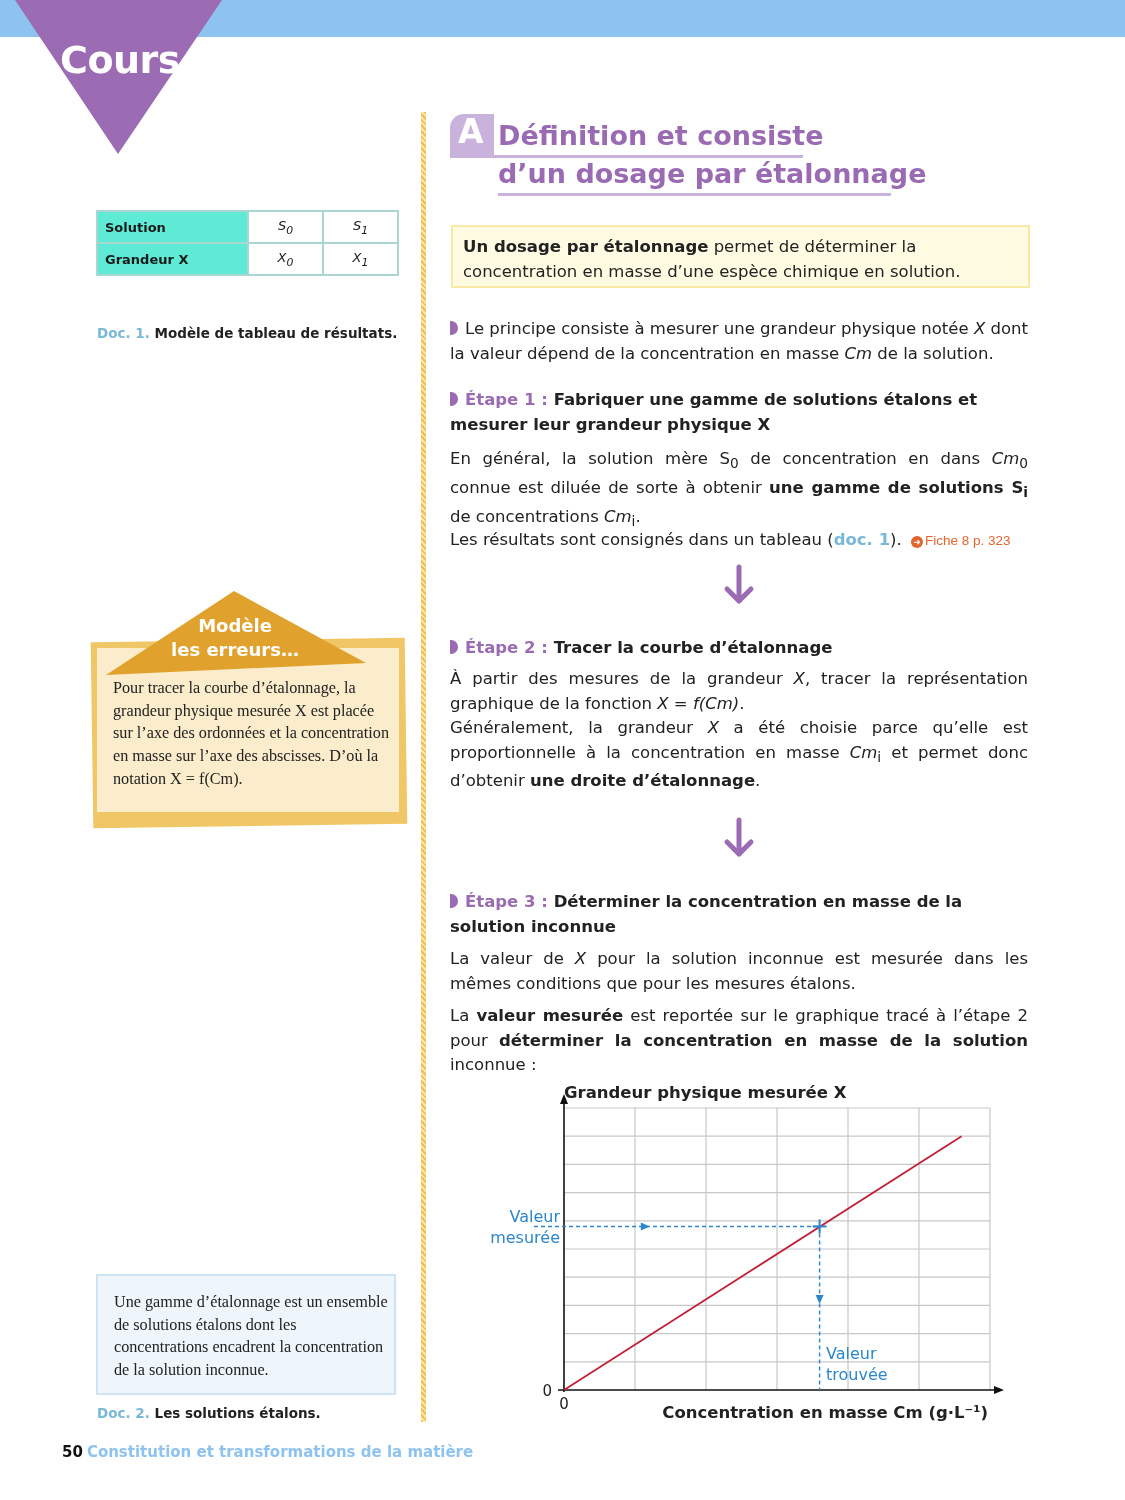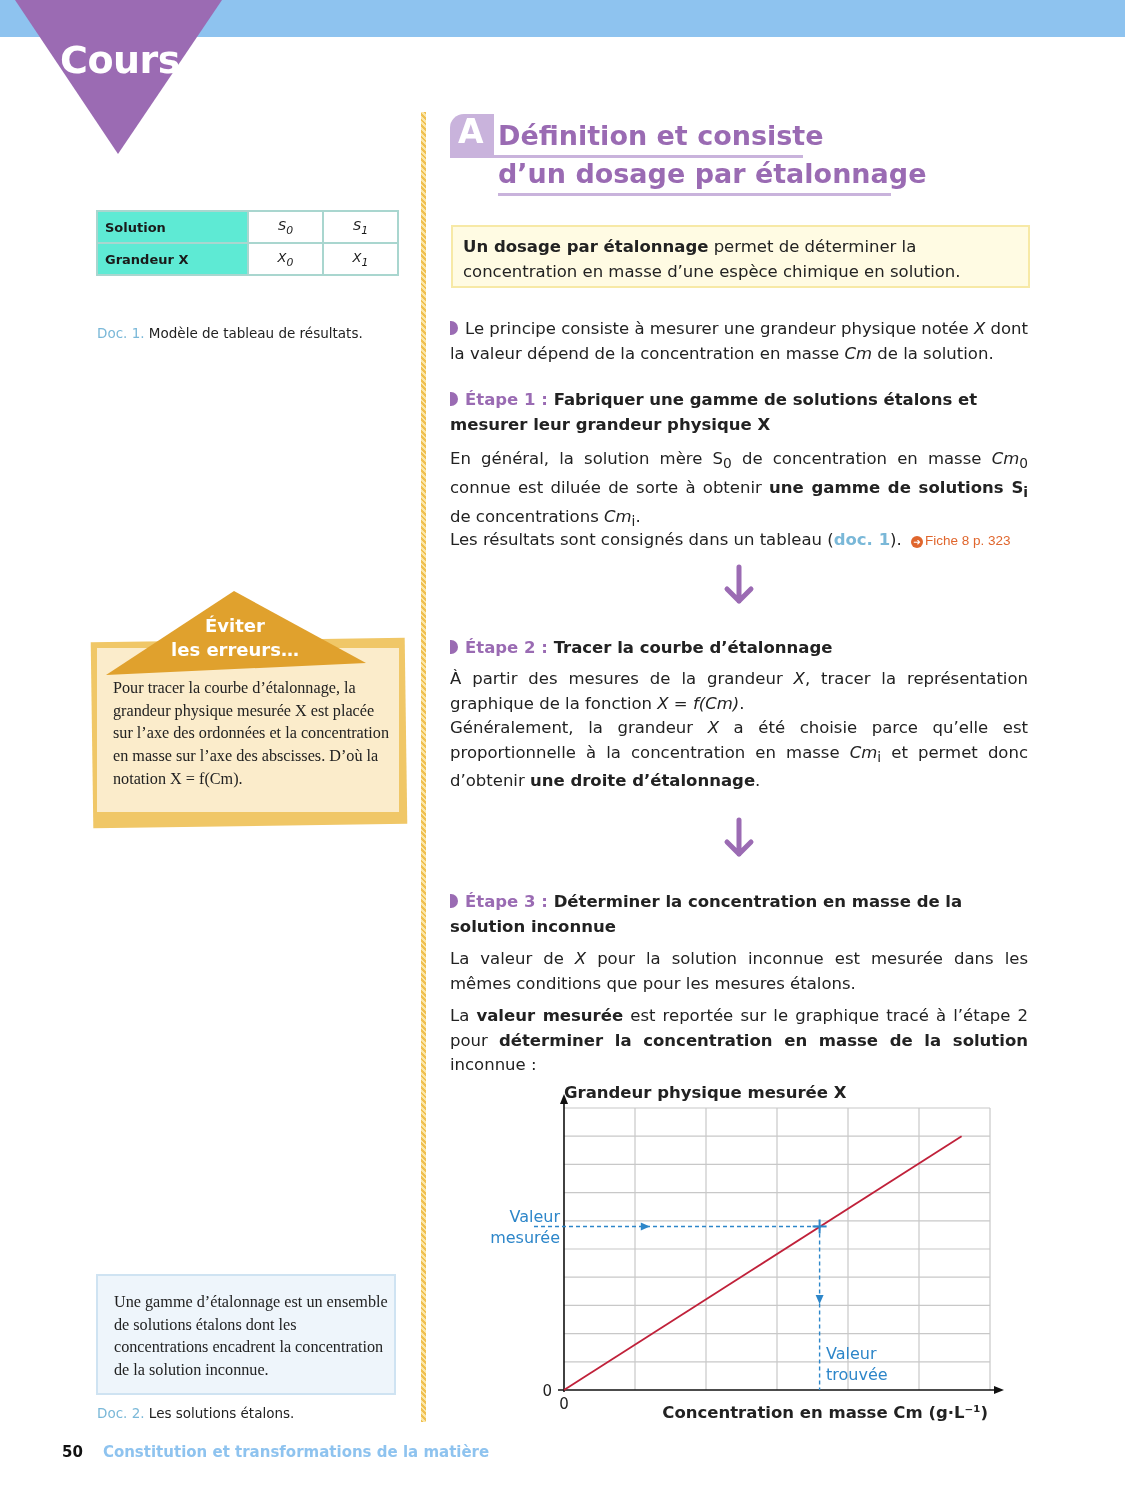--- a/index.html
+++ b/index.html
@@ -12,37 +12,37 @@
 
   .divider { position: absolute; left: 421px; top: 112px; width: 5px; height: 1310px;
     background: repeating-linear-gradient(45deg, #f0c050 0 2px, #fbe6a8 2px 4px); }
 
   
   .doc1-table { position: absolute; left: 96px; top: 210px; border-collapse: collapse; font-family: "DejaVu Sans", sans-serif; font-size: 13px; }
   .doc1-table td { border: 2px solid #a9d6cf; height: 32px; padding: 0 7px; }
   .doc1-table td.hd { background: #5eead4; font-weight: bold; width: 151px; line-height: 17px; }
   .doc1-table td.v { width: 75px; text-align: center; font-style: italic; }
   .doc1-table tr.tall td { height: 44px; }
-  .caption { position: absolute; font-family: "DejaVu Sans", sans-serif; font-size: 13.5px; font-weight: normal; color: #222; }
+  .caption { position: absolute; font-family: "DejaVu Sans", sans-serif; font-size: 13.5px; font-weight: bold; color: #222; }
   .caption .doc { color: #7ab8d8; }
 
   
   .err-back { position: absolute; left: 92px; top: 640px; width: 314px; height: 186px; background: #f0c767; transform: rotate(-0.8deg); }
   .err-front { position: absolute; left: 97px; top: 648px; width: 302px; height: 164px; background: #fbeccb; }
   .err-roof { position: absolute; left: 106px; top: 591px; width: 260px; height: 84px; }
   .err-title { position: absolute; left: 150px; top: 614px; width: 170px; text-align: center; font-family: "DejaVu Sans", sans-serif; font-weight: bold; font-size: 18px; line-height: 24px; color: #ffffff; }
   .err-text { position: absolute; left: 113px; top: 677px; width: 280px; font-family: "Liberation Serif", serif; font-size: 16.2px; line-height: 22.7px; color: #222; }
 
   
   .doc2-box { position: absolute; left: 96px; top: 1274px; width: 300px; height: 121px; background: #eef5fb; border: 2px solid #cfe3f2; }
   .doc2-text { position: absolute; left: 114px; top: 1291px; width: 280px; font-family: "Liberation Serif", serif; font-size: 16.2px; line-height: 22.7px; color: #222; }
 
   .footer { position: absolute; left: 62px; top: 1443px; font-family: "DejaVu Sans", sans-serif; font-weight: bold; font-size: 15px; }
   .footer .num { color: #111; }
-  .footer .sub { color: #8ec3ef; margin-left: 20px; }
+  .footer .sub { color: #8ec3ef; margin-left: 4px; }
 
   
   .a-tab { position: absolute; left: 450px; top: 114px; width: 44px; height: 42px; background: #c9b3dc; border-radius: 14px 0 0 0; }
   .a-letter { position: absolute; left: 458px; top: 112px; font-family: "DejaVu Sans", sans-serif; font-weight: bold; font-size: 33px; color: #ffffff; }
   .a-title { position: absolute; left: 498px; top: 117px; font-family: "DejaVu Sans", sans-serif; font-weight: bold; font-size: 27px; line-height: 38px; color: #9a6bb3; }
   .a-line1 { position: absolute; left: 498px; top: 155px; width: 305px; height: 3px; background: #c9b3dc; }
   .a-line2 { position: absolute; left: 450px; top: 155px; width: 48px; height: 3px; background: #c9b3dc; }
   .a-line3 { position: absolute; left: 498px; top: 193px; width: 393px; height: 3px; background: #c9b3dc; }
 
   .def-box { position: absolute; left: 451px; top: 225px; width: 579px; height: 63px; background: #fffbe3; border: 2px solid #f7e9a6; padding: 8px 10px; font-family: "DejaVu Sans", sans-serif; font-size: 16.5px; line-height: 24.5px; color: #222; }
@@ -91,21 +91,21 @@
   <span class="doc">Doc. 1.</span>
   <span>Modèle de tableau de résultats.</span>
 </div>
 
 <div class="err-back"></div>
 <div class="err-front"></div>
 <svg class="err-roof" viewBox="0 0 260 84">
   <polygon points="0,84 128,0 260,72" fill="#e0a12d"></polygon>
 </svg>
 <div class="err-title">
-  <div>Éviter</div>
+  <div>Modèle</div>
   <div>les erreurs…</div>
 </div>
 <div class="err-text">Pour tracer la courbe d’étalonnage, la grandeur physique mesurée X est placée sur l’axe des ordonnées et la concentration en masse sur l’axe des abscisses. D’où la notation X = f(Cm).</div>
 
 <div class="doc2-box"></div>
 <div class="doc2-text">Une gamme d’étalonnage est un ensemble de solutions étalons dont les concentrations encadrent la concentration de la solution inconnue.</div>
 <div class="caption" style="left:97px; top:1405px;">
   <span class="doc">Doc. 2.</span>
   <span>Les solutions étalons.</span>
 </div>
@@ -129,21 +129,21 @@
 </div>
 
 <div class="para" style="top:317px;">
   <span class="bullet"></span><span>Le principe consiste à mesurer une grandeur physique notée </span><i>X</i><span> dont la valeur dépend de la concentration en masse </span><i>Cm</i><span> de la solution.</span>
 </div>
 
 <div class="para" style="top:388px; font-weight:bold; text-align:left;">
   <span class="bullet"></span><span class="step-label">Étape 1 :</span> <span>Fabriquer une gamme de solutions étalons et mesurer leur grandeur physique X</span>
 </div>
 <div class="para" style="top:447px;">
-  <span>En général, la solution mère S</span><sub>0</sub><span> de concentration en masse </span><i>Cm</i><sub>0</sub><span> connue est diluée de sorte à obtenir </span><b>une gamme de solutions S</b><b><sub>i</sub></b><span> de concentrations </span><i>Cm</i><sub>i</sub><span>.</span>
+  <span>En général, la solution mère S</span><sub>0</sub><span> de concentration en dans </span><i>Cm</i><sub>0</sub><span> connue est diluée de sorte à obtenir </span><b>une gamme de solutions S</b><b><sub>i</sub></b><span> de concentrations </span><i>Cm</i><sub>i</sub><span>.</span>
 </div>
 <div class="para" style="top:528px;">
   <span>Les résultats sont consignés dans un tableau (</span><span class="doc-ref">doc. 1</span><span>).</span>
   <span class="fiche"><span class="fiche-icon">➜</span><span>Fiche 8 p. 323</span></span>
 </div>
 
 <svg class="down-arrow" style="left:719px; top:563px;" viewBox="0 0 40 44">
   <path d="M20 4 V38 M8 26 L20 38 L32 26" stroke="#9b6bb3" stroke-width="5" fill="none" stroke-linecap="round" stroke-linejoin="round"></path>
 </svg>
 

